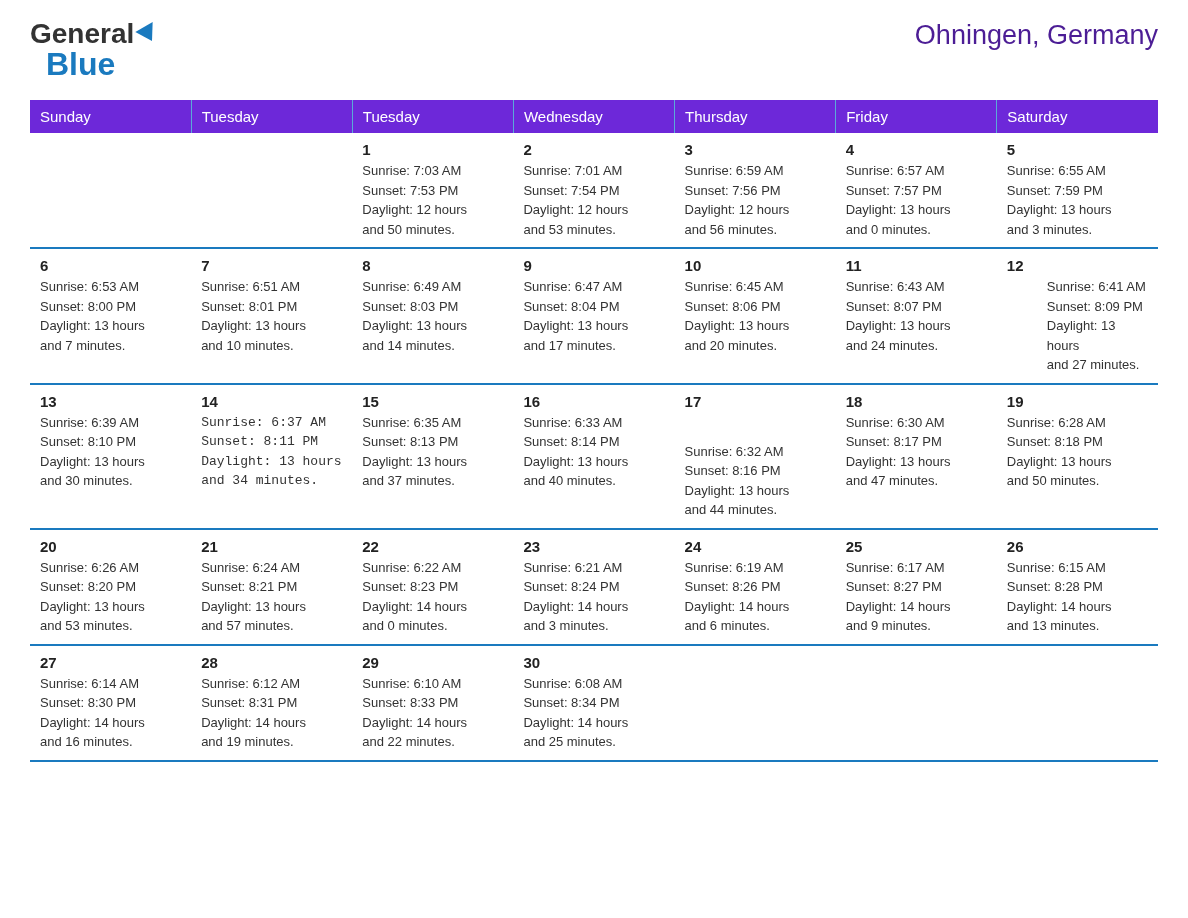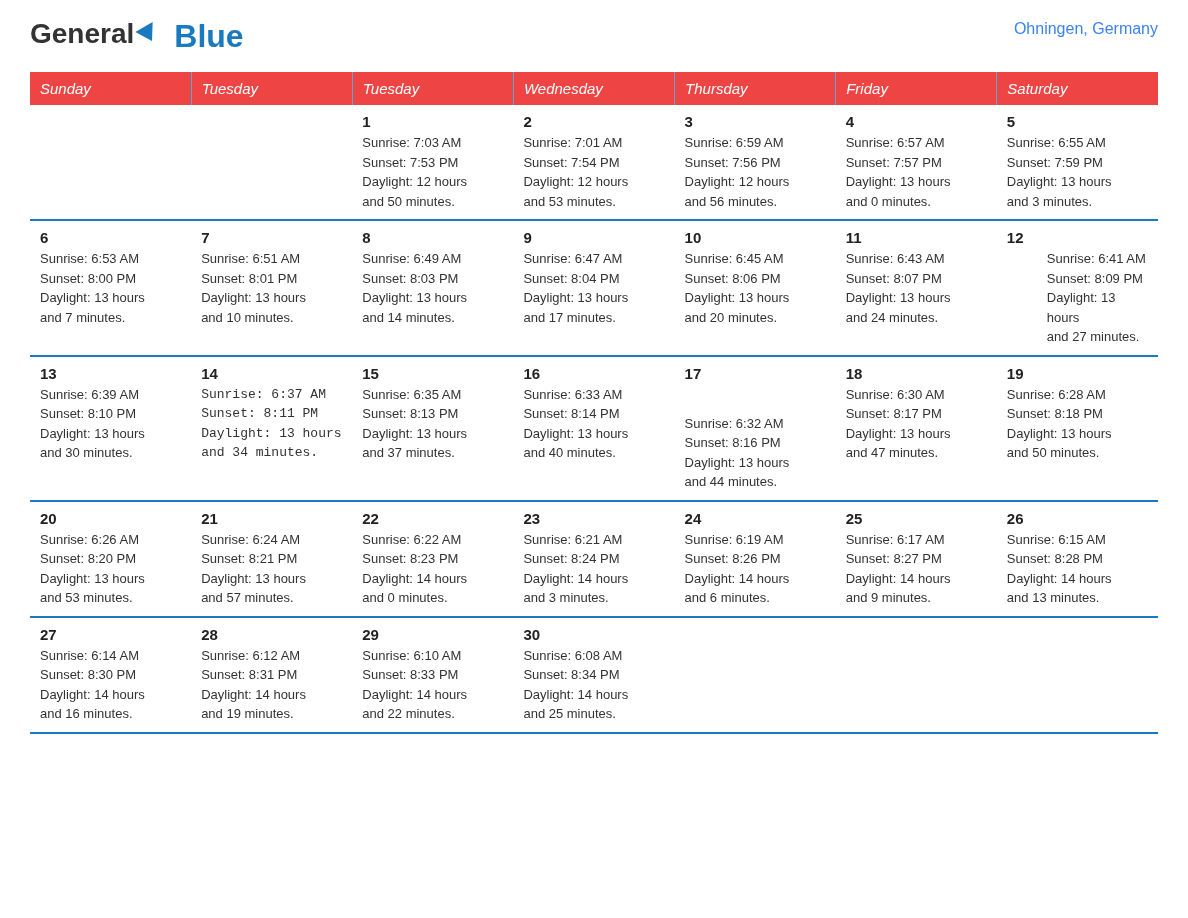--- a/index.html
+++ b/index.html
@@ -11,21 +11,21 @@
       min-height: 918px;
     }
     .header {
       display: flex;
       justify-content: space-between;
       align-items: flex-start;
       margin-bottom: 20px;
     }
     .logo {
       display: flex;
-      flex-direction: row;
+      flex-direction: column;
       align-items: flex-start;
     }
     .logo-general {
       font-size: 28px;
       font-weight: bold;
       color: #333;
       line-height: 1;
     }
     .logo-blue {
       font-size: 32px;
@@ -52,31 +52,30 @@
     }
     .title-section {
       text-align: right;
     }
     .title-section h1 {
       font-size: 52px;
       font-weight: normal;
       color: #222;
     }
     .title-section h2 {
-      font-size: 16px;
+      font-size: 27px;
       font-weight: normal;
-      color: #3b82f6;
+      color: #4c1d95;
     }
     table {
       width: 100%;
       border-collapse: collapse;
     }
     thead tr {
-      background-color: #ef4444;
-      font-style: italic;
+      background-color: #6d28d9;
     }
     thead th {
       color: #ffffff;
       padding: 8px 10px;
       text-align: left;
       font-size: 15px;
       font-weight: normal;
       border-right: 1px solid #5aaad8;
     }
     thead th:last-child {

